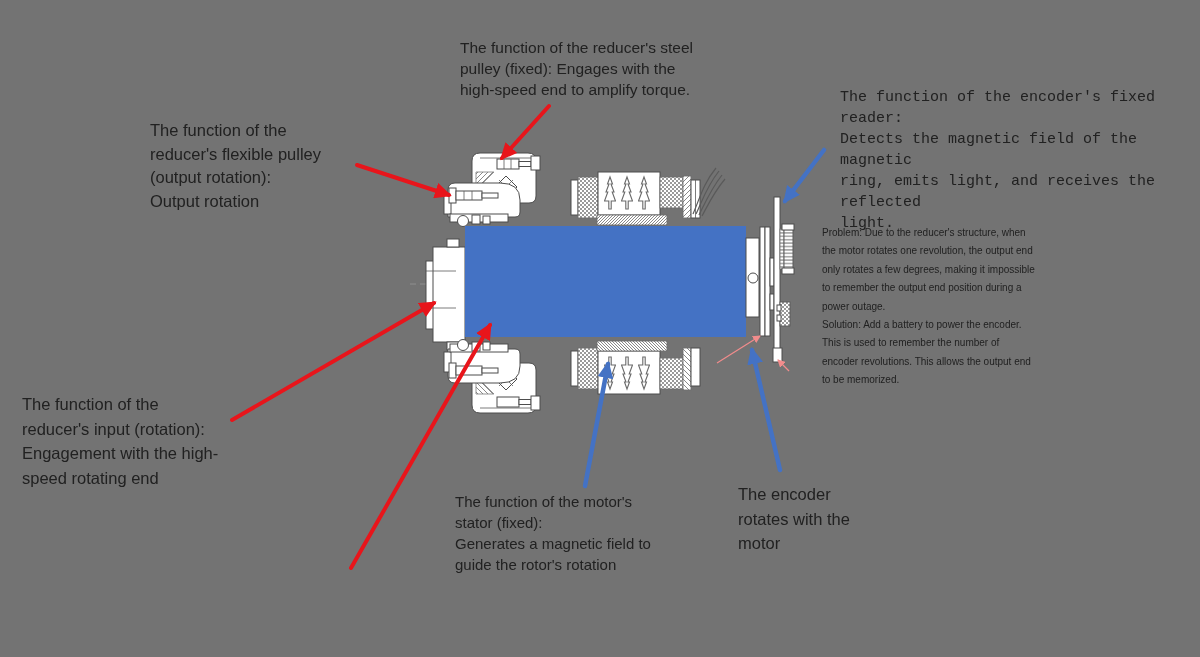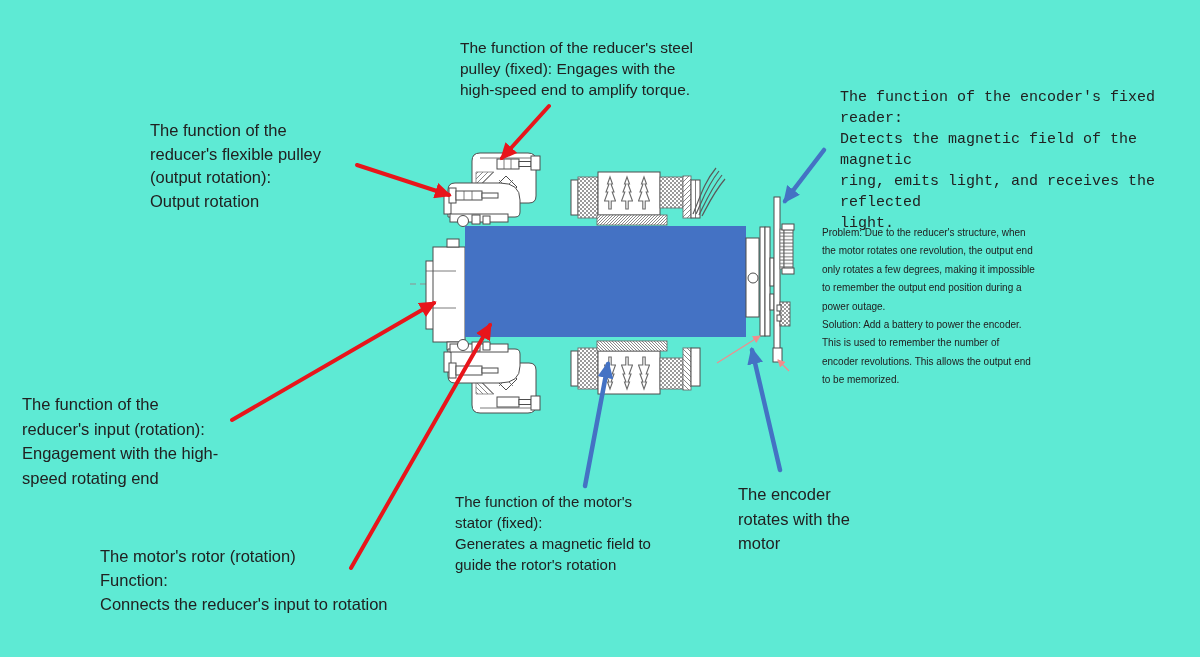--- a/index.html
+++ b/index.html
@@ -1,17 +1,17 @@
 <!DOCTYPE html>
 <html><head>
 <meta charset="utf-8">
 <style>
   html,body{margin:0;padding:0;background:#ffffff;}
   .canvas{
-    position:relative;width:1200px;height:657px;background:#5eead4;overflow:hidden;
+    position:relative;width:1200px;height:657px;background:#737373;overflow:hidden;
     font-family:"Liberation Sans",sans-serif;color:#212121;
   }
   .label{
     position:absolute;white-space:pre-line;color:#212121;
     font-family:"Liberation Sans",sans-serif;
   }
   svg{position:absolute;left:0;top:0;}
   .lineart{stroke:#4d4d4d;stroke-width:1;fill:#ffffff;}
   .lineart-thin{stroke:#5a5a5a;stroke-width:0.8;fill:none;}
 </style>
@@ -205,23 +205,20 @@
 Solution: Add a battery to power the encoder.
 This is used to remember the number of
 encoder revolutions. This allows the output end
 to be memorized.</div>
 
   <div class="label" style="left:22px;top:392px;font-size:16.5px;line-height:24.5px;">The function of the
 reducer's input (rotation):
 Engagement with the high-
 speed rotating end</div>
 
-  <div class="label" style="left:100px;top:544px;font-size:16.5px;line-height:24px;">The motor's rotor (rotation)
-Function:
-Connects the reducer's input to rotation</div>
 
   <div class="label" style="left:738px;top:482px;font-size:16.5px;line-height:24.5px;">The encoder
 rotates with the
 motor</div>
 
   <div class="label" style="left:455px;top:491px;font-size:15px;line-height:21px;">The function of the motor's
 stator (fixed):
 Generates a magnetic field to
 guide the rotor's rotation</div>
 

